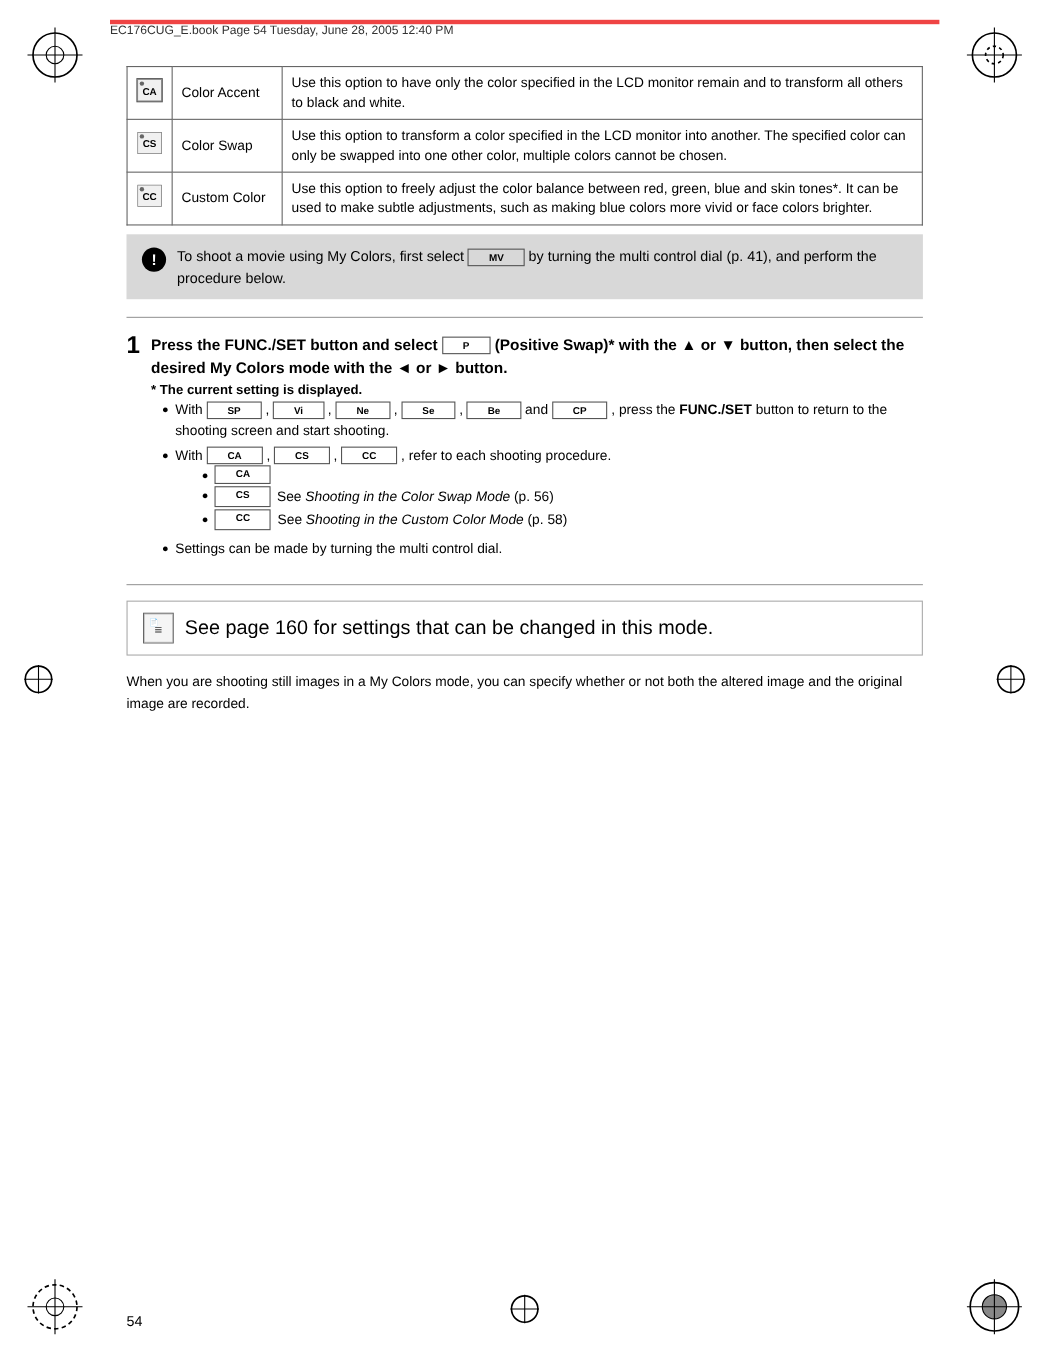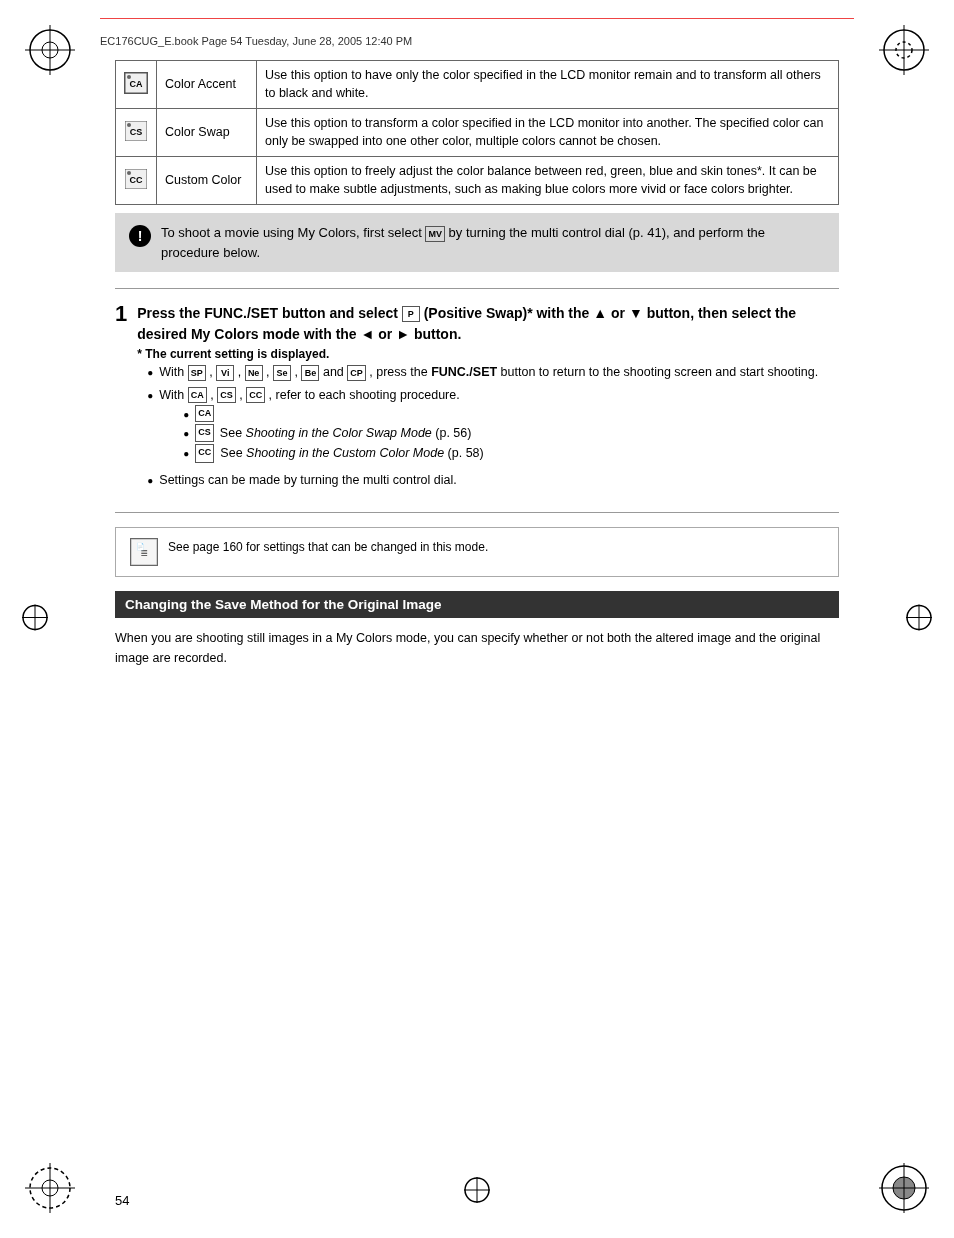--- a/index.html
+++ b/index.html
@@ -31,22 +31,22 @@
     }
     .side-mark-left { left: 20px; top: 50%; transform: translateY(-50%); }
     .side-mark-right { right: 20px; top: 50%; transform: translateY(-50%); }
 
     
     .page-header {
       position: absolute;
       top: 18px;
       left: 100px;
       right: 100px;
-      border-top: 1px solid #ef4444;
-      padding-top: 16px;
+      border-top: 4px solid #ef4444;
+      padding-top: 0;
       font-size: 11px;
       color: #333;
     }
 
     
     .content {
       position: absolute;
       top: 60px;
       left: 115px;
       right: 115px;
@@ -207,21 +207,21 @@
       flex-shrink: 0;
       width: 28px;
       height: 28px;
       border: 1px solid #666;
       display: flex;
       align-items: center;
       justify-content: center;
       font-size: 9px;
     }
     .note-text {
-      font-size: 12px;
+      font-size: 18px;
       line-height: 1.5;
       text-align: center;
     }
 
     
     .section-header {
       background: #333;
       color: #fff;
       padding: 6px 10px;
       font-size: 13.5px;
@@ -241,21 +241,21 @@
       bottom: 30px;
       left: 115px;
       font-size: 13px;
     }
 
     
     .inline-icon {
       display: inline-block;
       border: 1px solid #555;
       font-size: 9px;
-      padding: 0 2px;
+      padding: 0 18px;
       line-height: 14px;
       vertical-align: middle;
       font-weight: bold;
       min-width: 18px;
       text-align: center;
     }
 
     .content > * { position: relative; z-index: 1; }
   </style>
 </head>
@@ -435,21 +435,18 @@
     <div class="note-icon">
       <svg width="26" height="26" viewBox="0 0 26 26">
         <rect width="26" height="26" fill="#f5f5f5" stroke="#aaa" stroke-width="1"></rect>
         <text x="13" y="18" text-anchor="middle" font-size="12" font-weight="bold" fill="#333">≡</text>
         <text x="5" y="10" font-size="7" fill="#555">📄</text>
       </svg>
     </div>
     <div class="note-text">See page 160 for settings that can be changed in this mode.</div>
   </div>
 
-  <div class="section-header">
-    <span>Changing the Save Method for the Original Image</span>
-  </div>
 
   <div class="section-text">When you are shooting still images in a My Colors mode, you can specify whether or not both the altered image and the original image are recorded.</div>
 
 </div>
 
 <div class="page-number">54</div>
 
 </body></html>

